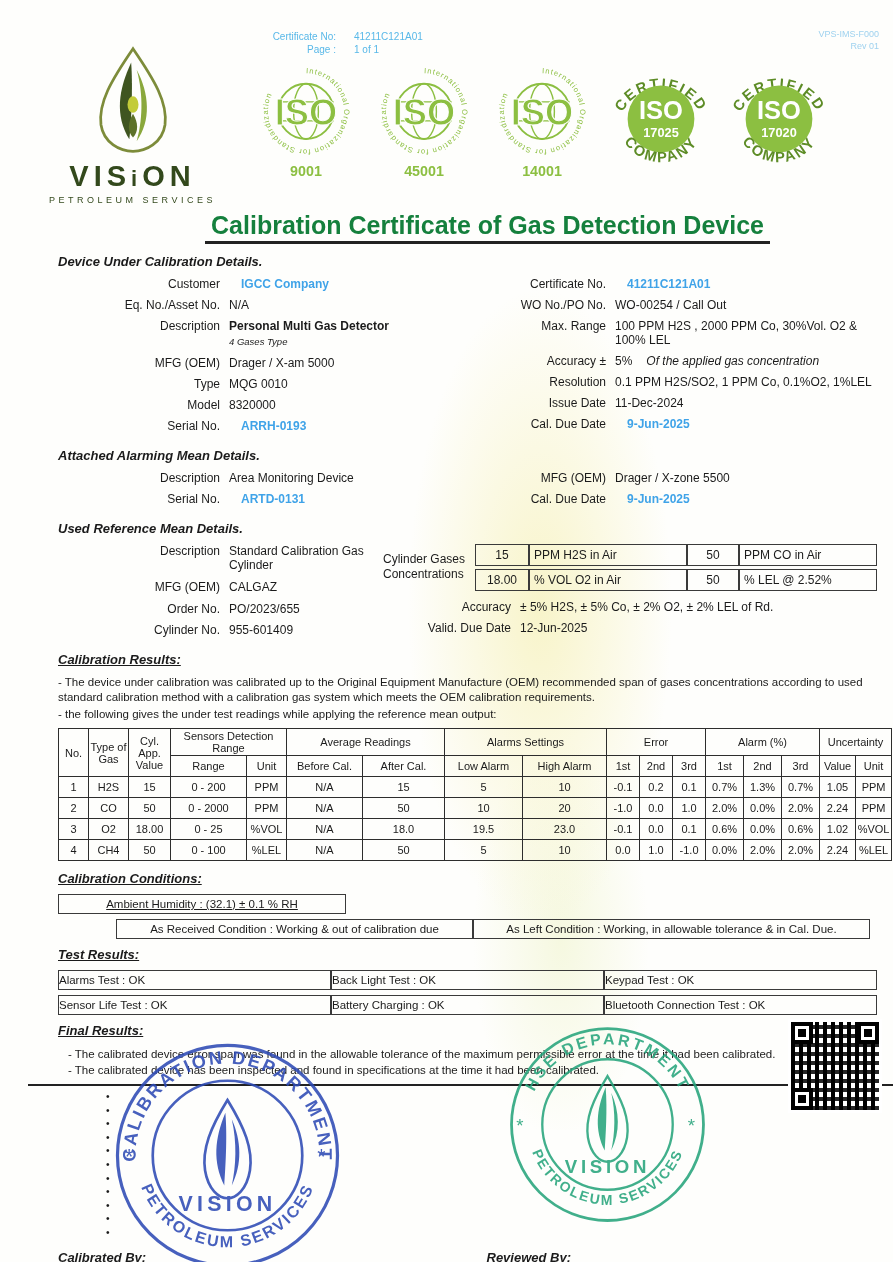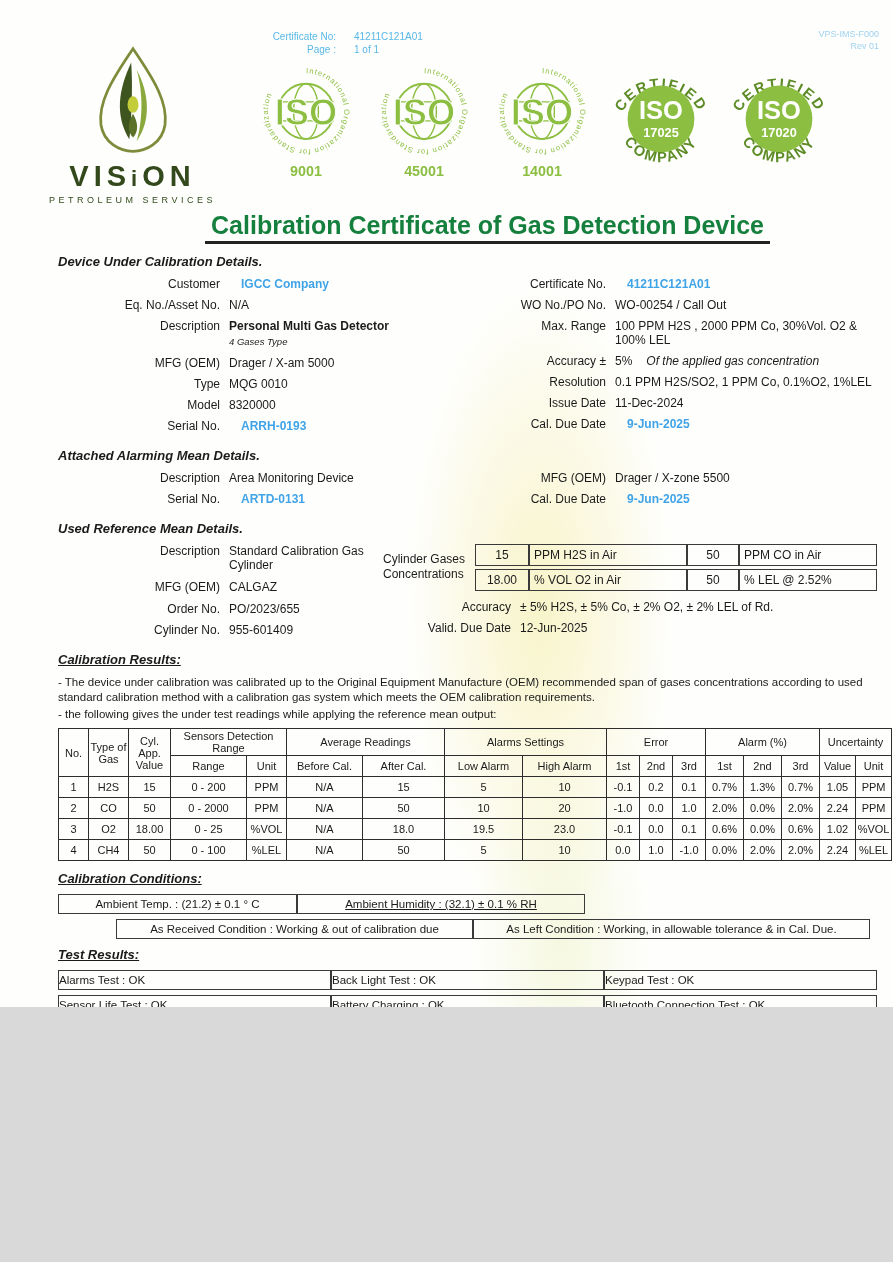--- a/index.html
+++ b/index.html
@@ -1,16 +1,16 @@
 <!DOCTYPE html>
 <html><head>
 <meta charset="utf-8">
 <style>
   html,body{margin:0;padding:0;background:#d9d9d9;}
-  .page{position:relative;width:893px;height:1007px;margin:0 auto;background:#fefefc;
+  .page{position:relative;width:893px;height:1262px;margin:0 auto;background:#fefefc;
         overflow:hidden;font-family:"Liberation Sans",sans-serif;color:#1b1b1b;}
   .inner{position:relative;padding:0 16px 0 58px;z-index:2;}
 
   
   .watermark{position:absolute;left:330px;top:180px;width:420px;height:950px;z-index:1;
      background:radial-gradient(ellipse 45% 48% at 50% 45%, rgba(238,228,120,.38), rgba(238,228,120,0) 70%),
                 radial-gradient(ellipse 30% 30% at 55% 80%, rgba(220,230,140,.25), rgba(220,230,140,0) 70%);}
 
   
   .minihead{position:absolute;top:30px;left:250px;font-size:10px;color:#58b8e8;line-height:13px;}
@@ -489,21 +489,20 @@
             <td>2.0%</td>
             <td>2.0%</td>
             <td>2.24</td>
             <td>%LEL</td>
           </tr>
       </tbody>
     </table>
 
     <div class="sechead u" style="margin-top:10px;">Calibration Conditions:</div>
     <div class="condrow1">
-      <div class="cc cc2">Ambient Temp. :  (21.2) ± 0.1  ° C</div>
       <div class="cc cc3">Ambient Humidity :  (32.1) ± 0.1 % RH</div>
     </div>
     <div class="condrow2">
       <div class="cc cc4">As Received Condition :  Working &amp; out of calibration due</div>
       <div class="cc cc5">As Left Condition :  Working, in allowable tolerance &amp; in Cal. Due.</div>
     </div>
 
     <div class="sechead u" style="margin-top:8px;">Test Results:</div>
     <div class="testrow">
       <div class="tc">Alarms Test :   OK</div>

